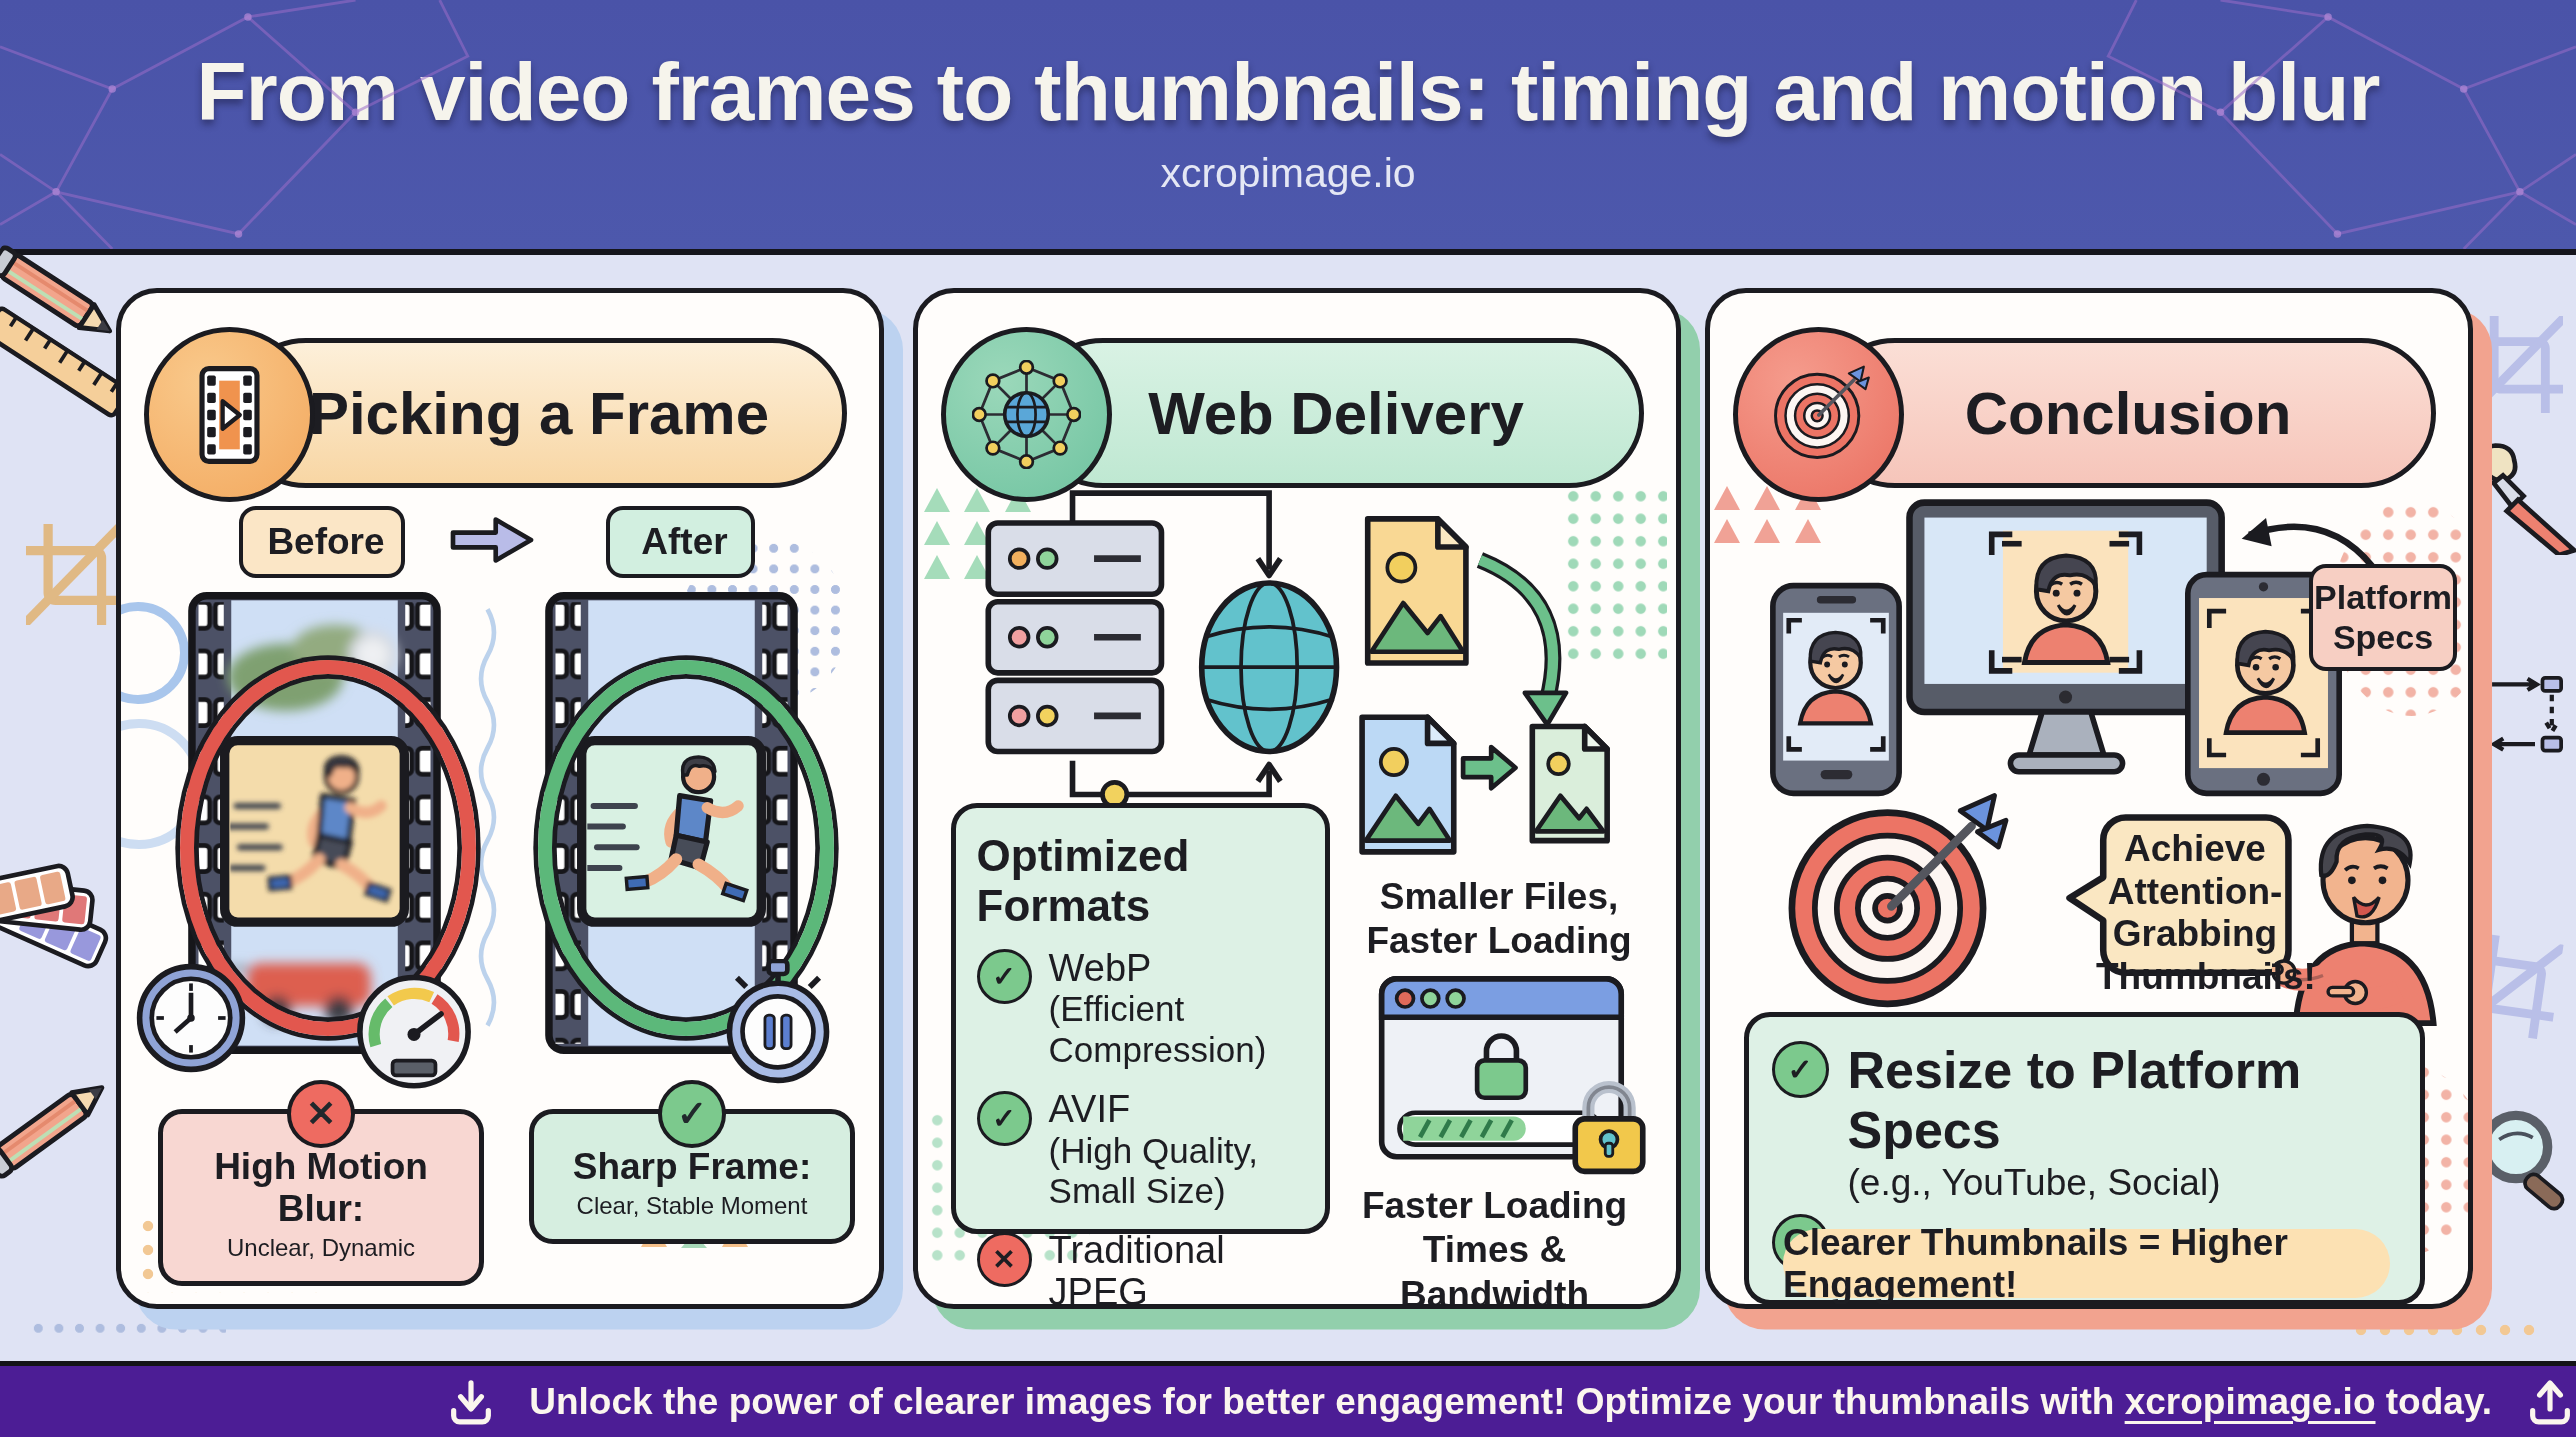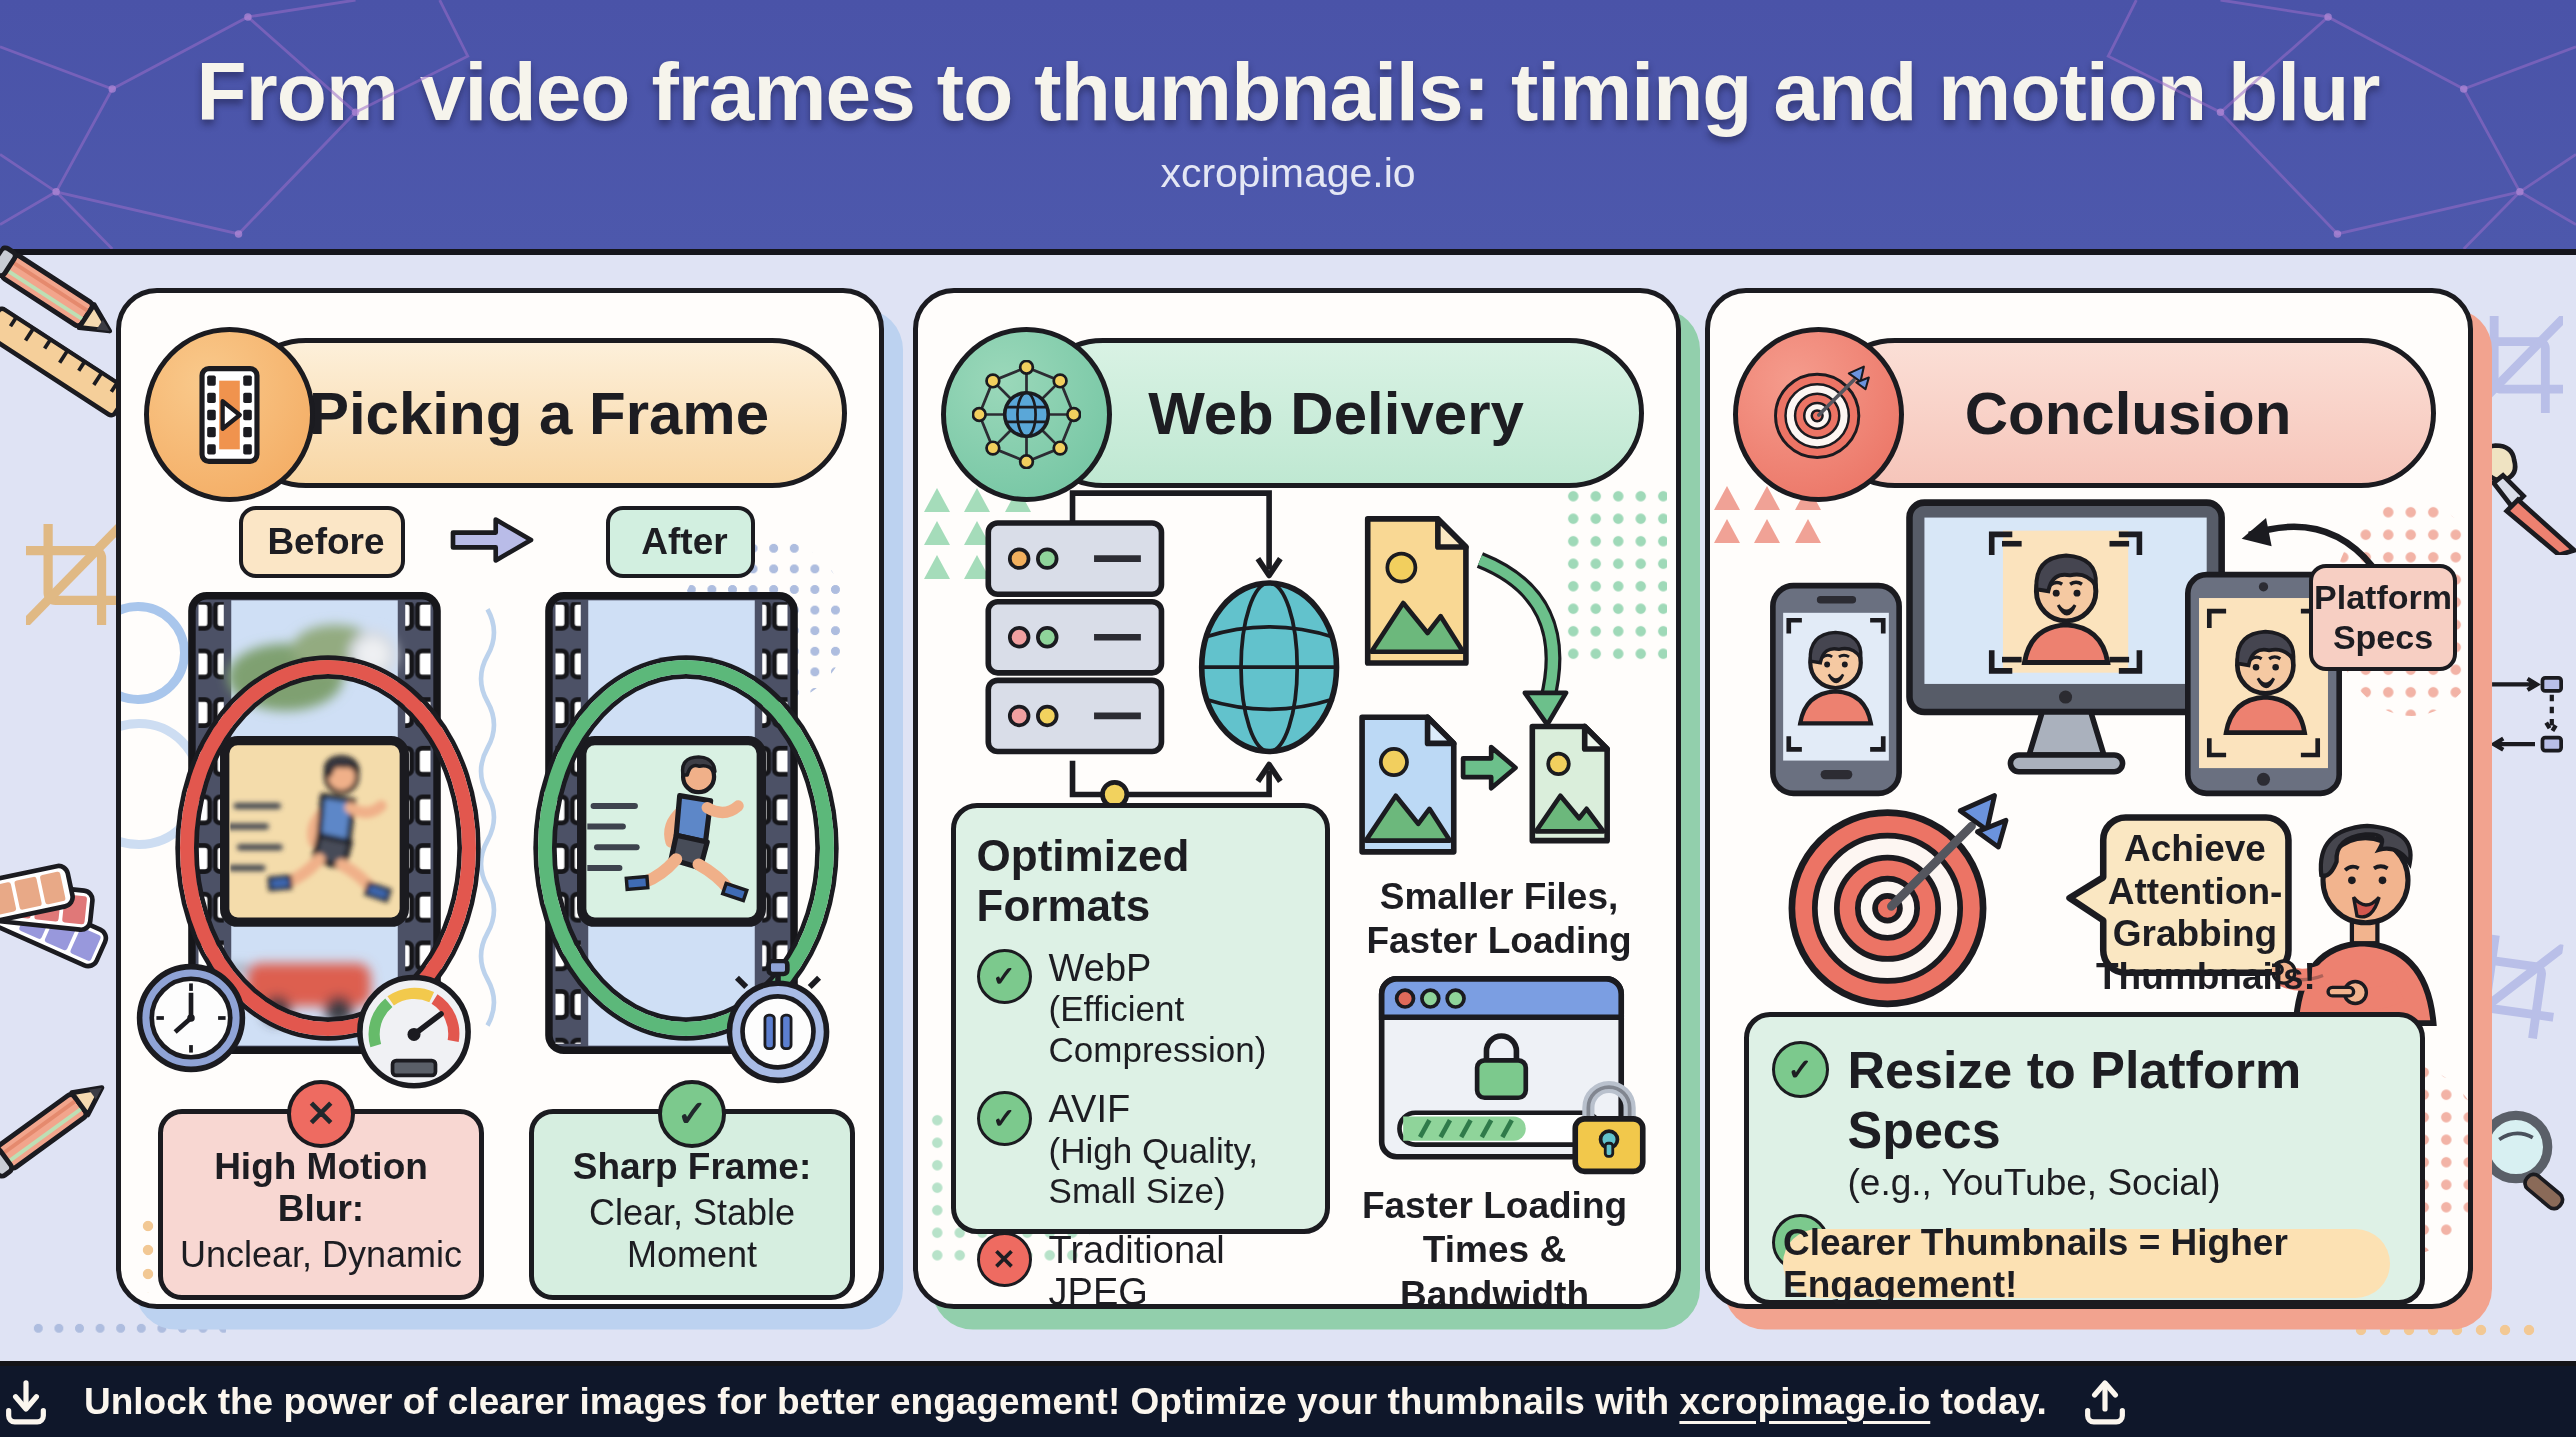--- a/index.html
+++ b/index.html
@@ -11,22 +11,22 @@
   .hero{position:absolute;top:0;left:0;width:100%;height:249px;
     background:linear-gradient(180deg,#4a53a8,#4d58ac);
     border-bottom:6.6px solid #15151c;text-align:center;}
   .hero h1{margin:45px 0 0;font-size:82px;font-weight:bold;letter-spacing:-0.9px;
     color:#f6f4ec;text-shadow:0 4.7px 7.5px rgba(20,20,50,.45);}
   .hero .sub{margin-top:11.2px;font-size:41px;color:#e4e7f4;}
   .mesh{position:absolute;top:0;height:249px;width:580px;pointer-events:none;}
   .mesh.left{left:0;} .mesh.right{right:0;transform:scaleX(-1);}
 
   
-  .cta{position:absolute;bottom:0;left:0;width:100%;height:72px;background:#0f172a;
-    border-top:5.6px solid #141418;display:flex;align-items:center;justify-content:flex-start;gap:32px;}
+  .cta{position:absolute;bottom:0;left:0;width:100%;height:72px;background:#4c1d95;
+    border-top:5.6px solid #141418;display:flex;align-items:center;justify-content:flex-end;gap:32px;}
   .cta p{margin:0;font-size:37px;font-weight:bold;color:#fbf6ee;}
   .cta .link{text-decoration:underline;text-underline-offset:6.6px;cursor:pointer;}
 
   
   .card{position:absolute;top:288px;width:758px;height:1011px;background:#fffdfb;
     border:5.6px solid #1b1b20;border-radius:41px;overflow:hidden;}
   .card.frame{left:116px;box-shadow:19px 20.6px 0 #bcd2f0;}
   .card.delivery{left:913px;box-shadow:19px 20.6px 0 #92cfac;}
   .card.conclusion{left:1705px;box-shadow:19px 20.6px 0 #f2a38f;}
 
@@ -53,21 +53,21 @@
   .ring{position:absolute;width:268px;height:348px;border-radius:50%;border:14px solid;z-index:2;
     box-shadow:0 0 0 4.7px #1b1b20, inset 0 0 0 4.7px #1b1b20;}
   .ring.red{left:59px;top:367px;border-color:#e2574e;}
   .ring.green{left:417px;top:367px;border-color:#5cb87a;}
   .gauge{position:absolute;z-index:5;}
   .squiggle{position:absolute;left:348px;top:309px;z-index:0;}
   .caption{position:absolute;width:301px;border:5.6px solid #1b1b20;border-radius:24px;text-align:center;
     padding:28px 7.5px 19px;z-index:6;}
   .caption.pink{left:37px;top:816px;background:#f8d7d2;}
   .caption.mint{left:408px;top:816px;background:#d6eee0;}
-  .caption h3{margin:4px;font-size:37px;} .caption p{margin:3.7px 0 0;font-size:36px;font-weight:normal;}
+  .caption h3{margin:4px;font-size:37px;} .caption p{margin:3.7px 0 0;font-size:24px;font-weight:normal;}
   .badge{position:absolute;top:-34px;left:50%;transform:translateX(-50%);width:60px;height:60px;
     border-radius:50%;border:4.7px solid #1b1b20;display:flex;align-items:center;justify-content:center;
     font-size:36px;font-weight:bold;color:#21282c;}
   .badge.red{background:#ee6b61;} .badge.green{background:#7cc98d;}
 
   
   .ill{position:absolute;}
   .formats{position:absolute;left:33px;top:510px;width:379px;height:431px;background:#ddf1e5;
     border:5.6px solid #1b1b20;border-radius:26px;padding:22.5px 20.6px;box-sizing:border-box;}
   .formats h3{margin:0 0 17px;font-size:44px;}

